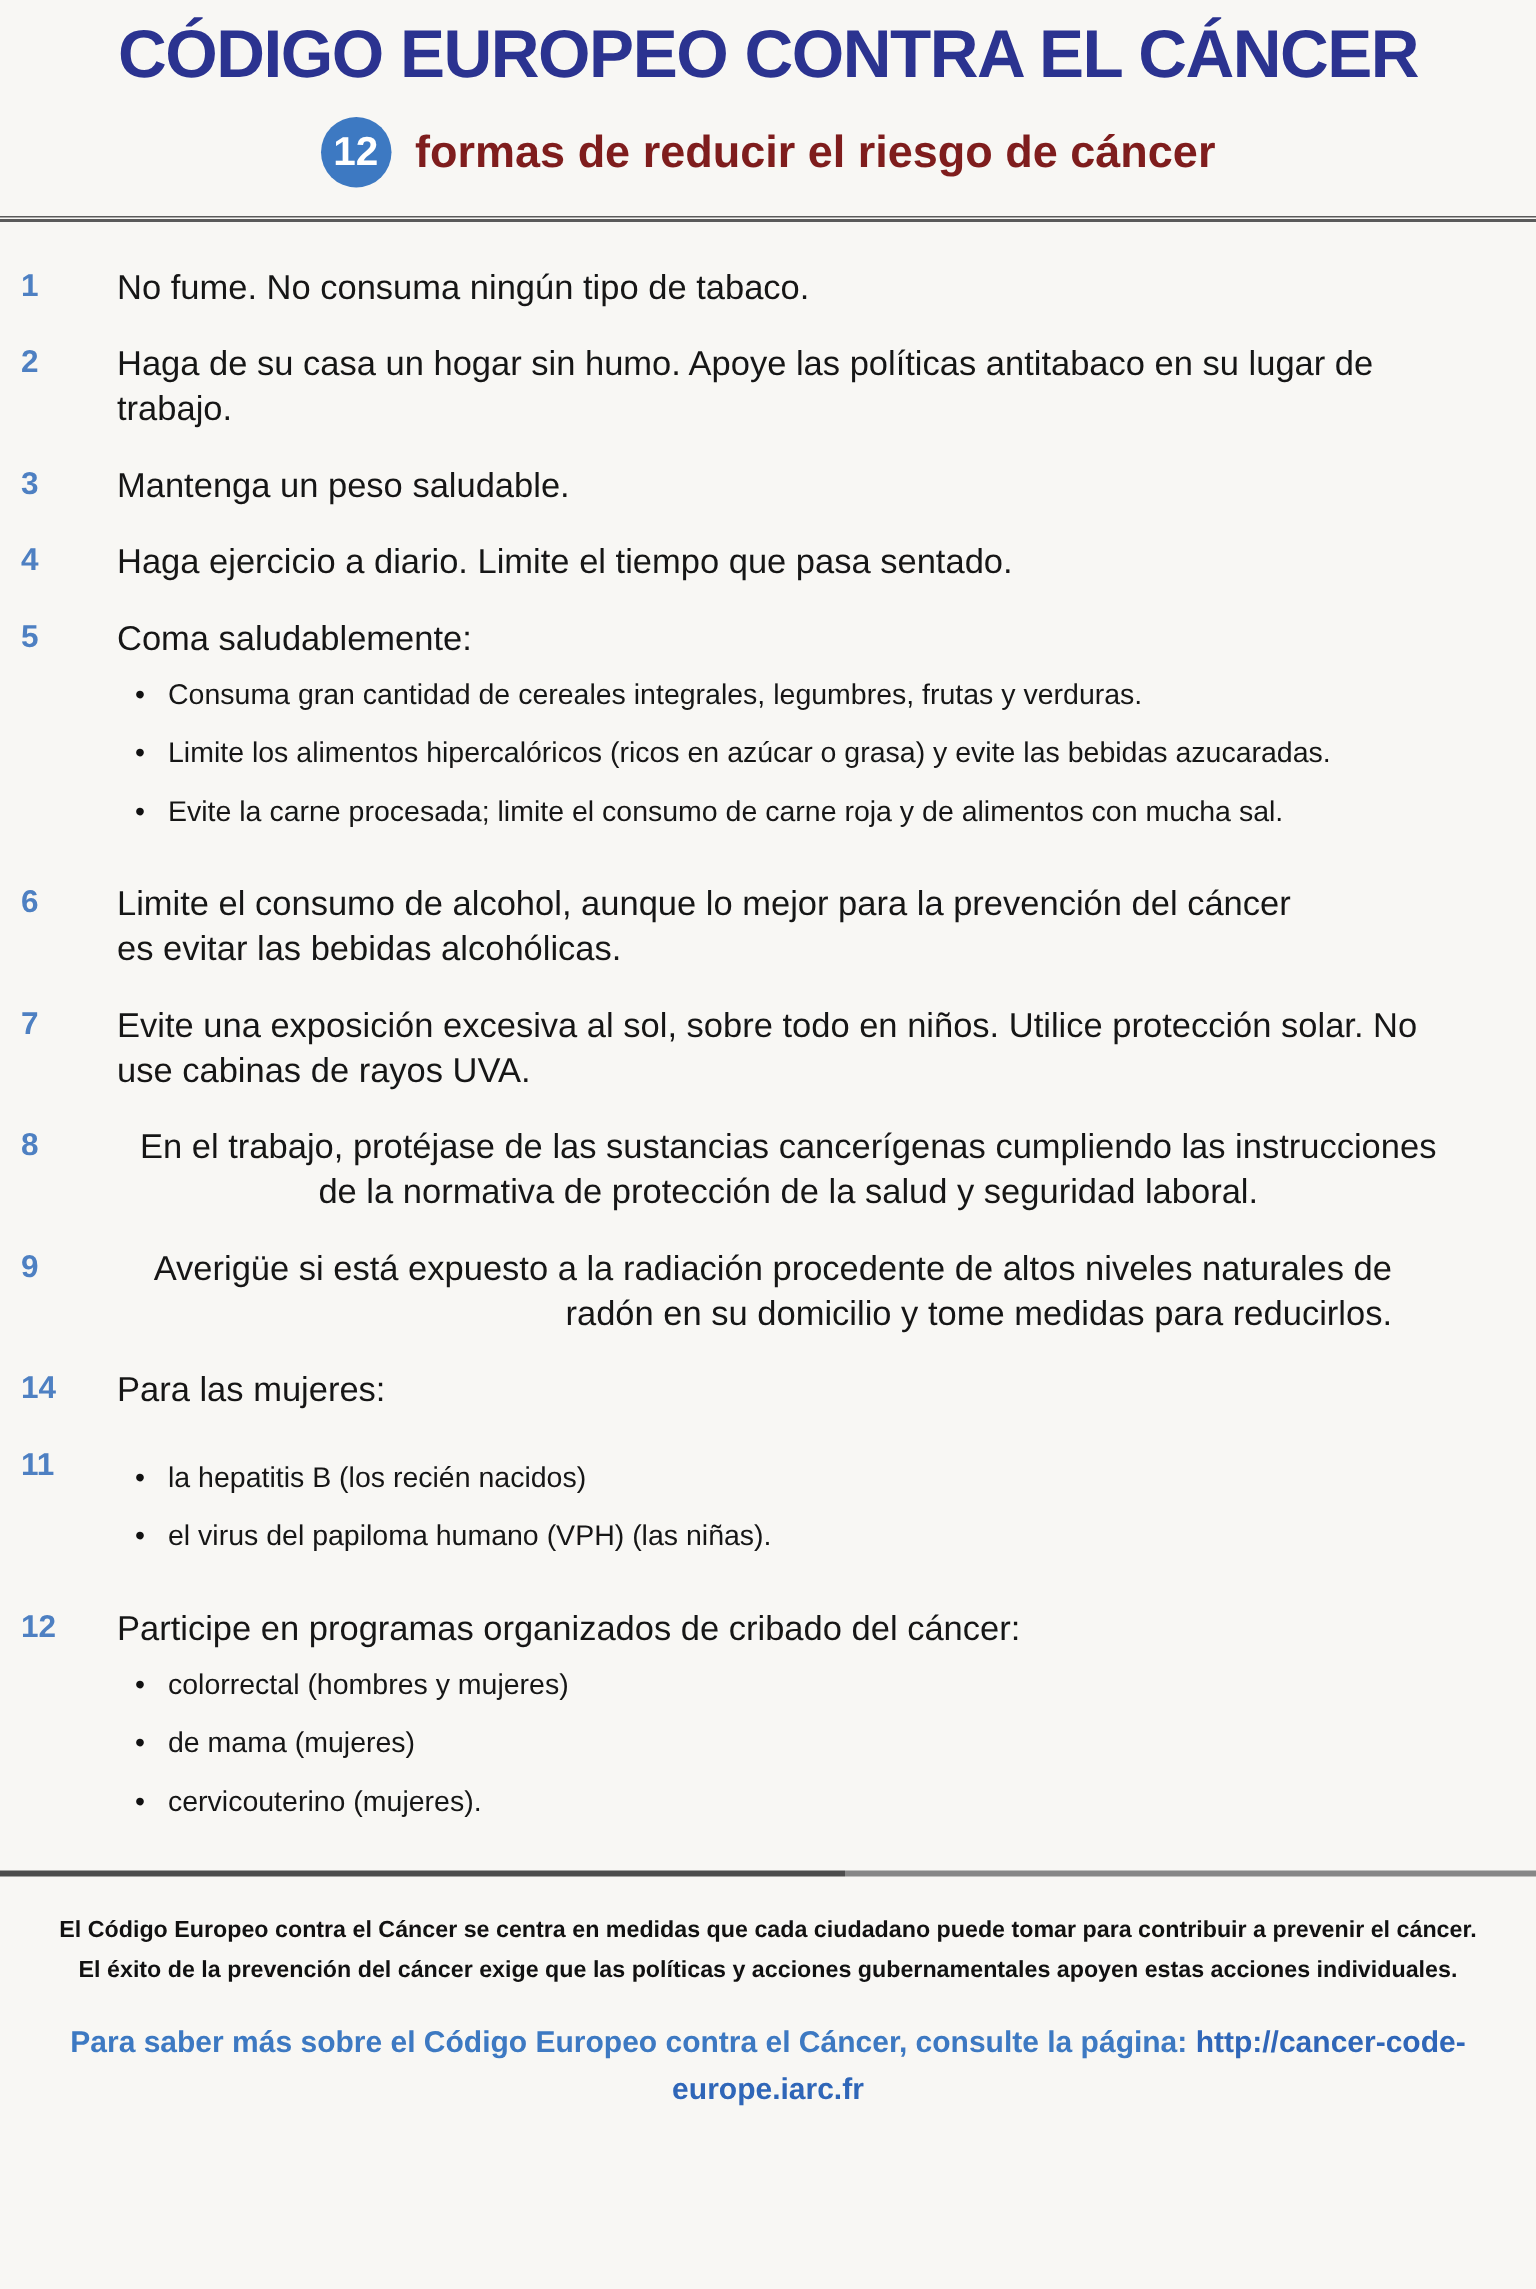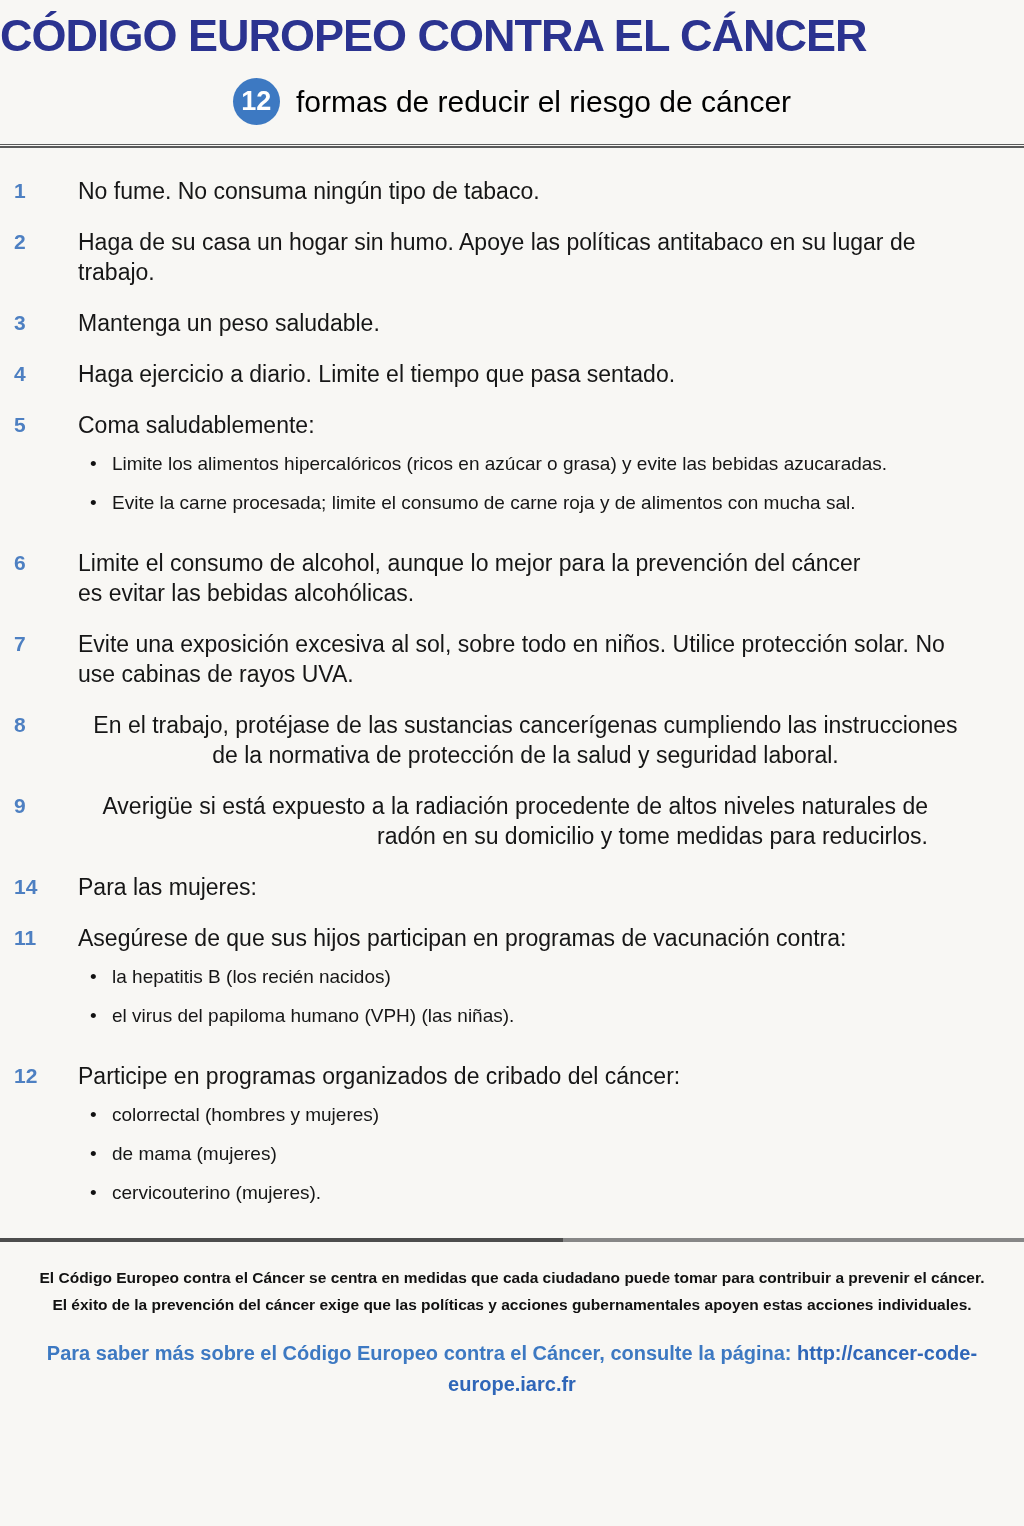--- a/index.html
+++ b/index.html
@@ -9,21 +9,21 @@
     min-height: 1526px;
     margin: 0 auto;
     font-family: "Liberation Sans", sans-serif;
     color: #161616;
     position: relative;
   }
   .page { width: 1024px; padding-top: 6px; }
 
   
   .title {
-    text-align: left;
+    text-align: center;
     font-size: 45px;
     font-weight: 700;
     letter-spacing: -1px;
     color: #2b3390;
     margin-top: 4px;
   }
   .badge-row {
     display: flex;
     align-items: center;
     justify-content: center;
@@ -36,22 +36,22 @@
     background: #3d79c2;
     color: #ffffff;
     font-size: 27px;
     font-weight: 700;
     display: flex;
     align-items: center;
     justify-content: center;
   }
   .subtitle {
     font-size: 30px;
-    font-weight: 400;
-    color: #000000;
+    font-weight: 700;
+    color: #7f1d1d;
   }
   .rule-top {
     margin-top: 19px;
     height: 4px;
     border-top: 1px solid #5a5a5a;
     border-bottom: 2px solid #5a5a5a;
     background: transparent;
   }
 
   
@@ -158,20 +158,21 @@
       <div class="item-body">
           <p class="item-text">Haga ejercicio a diario. Limite el tiempo que pasa sentado.</p>
         </div>
     </div>
 
     <div class="item">
       <span class="num">5</span>
       <div class="item-body">
         <p class="item-text">Coma saludablemente:</p>
         <ul class="sub-bullets">
+          <li>Consuma gran cantidad de cereales integrales, legumbres, frutas y verduras.</li>
           <li>Limite los alimentos hipercalóricos (ricos en azúcar o grasa) y evite las bebidas azucaradas.</li>
           <li>Evite la carne procesada; limite el consumo de carne roja y de alimentos con mucha sal.</li>
         </ul>
       </div>
     </div>
 
     <div class="item">
       <span class="num">6</span>
       <div class="item-body">
           <p class="item-text" style="max-width:810px;">Limite el consumo de alcohol, aunque lo mejor para la prevención del cáncer es evitar las bebidas alcohólicas.</p>
@@ -202,21 +203,20 @@
     <div class="item">
       <span class="num">14</span>
       <div class="item-body">
         <p class="item-text">Para las mujeres:</p>
       </div>
     </div>
 
     <div class="item">
       <span class="num">11</span>
       <div class="item-body">
-        <p class="item-text">Asegúrese de que sus hijos participan en programas de vacunación contra:</p>
         <ul class="sub-bullets">
           <li>la hepatitis B (los recién nacidos)</li>
           <li>el virus del papiloma humano (VPH) (las niñas).</li>
         </ul>
       </div>
     </div>
 
     <div class="item">
       <span class="num">12</span>
       <div class="item-body">

